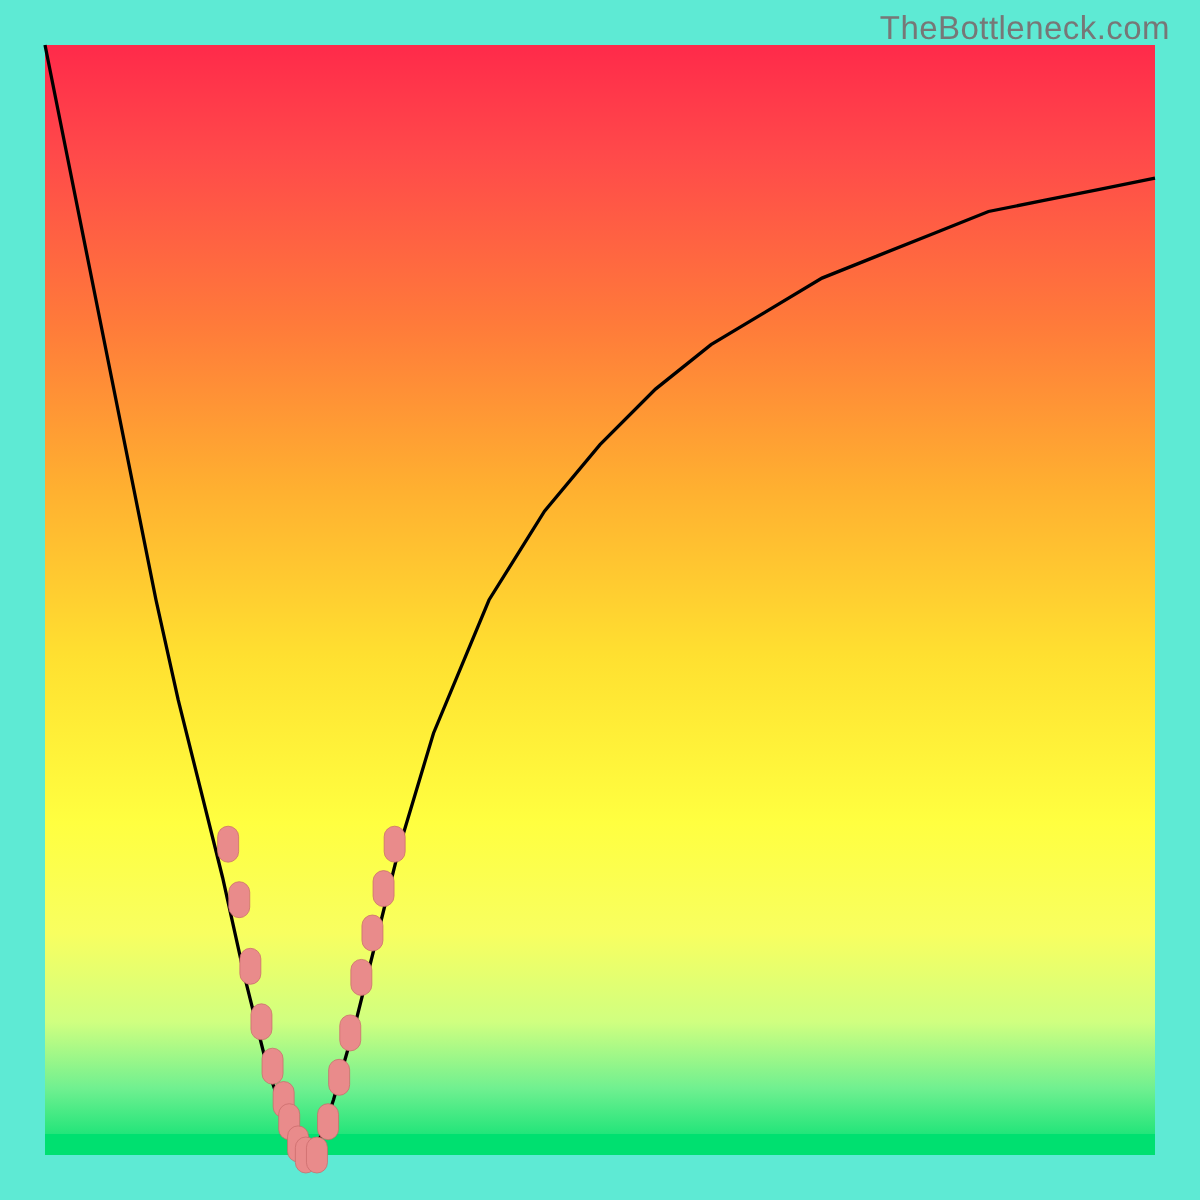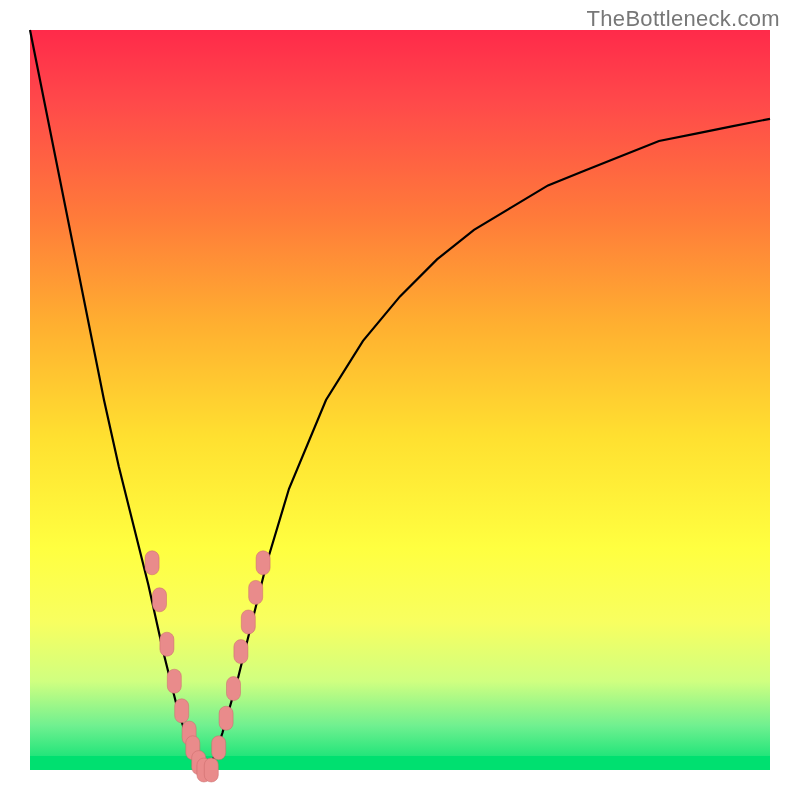--- a/index.html
+++ b/index.html
@@ -8,21 +8,21 @@
     width: 800px;
     height: 800px;
     overflow: hidden;
     background: #000;
     font-family: Arial, Helvetica, sans-serif;
   }
   .frame {
     position: relative;
     width: 800px;
     height: 800px;
-    background: #ffffff;
+    background: #5eead4;
   }
   .plot-area {
     position: absolute;
     left: 30px;
     top: 30px;
     width: 740px;
     height: 740px;
     background: linear-gradient(to bottom,
       #ff2a4a 0%,
       #ff4a4a 10%,

